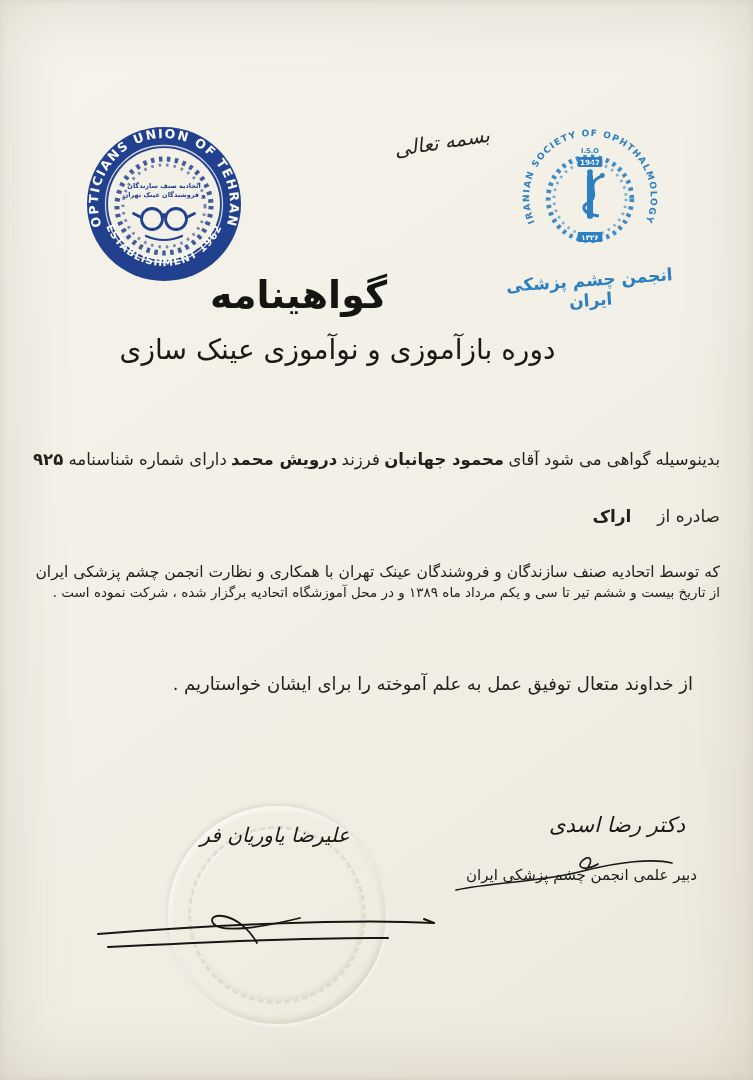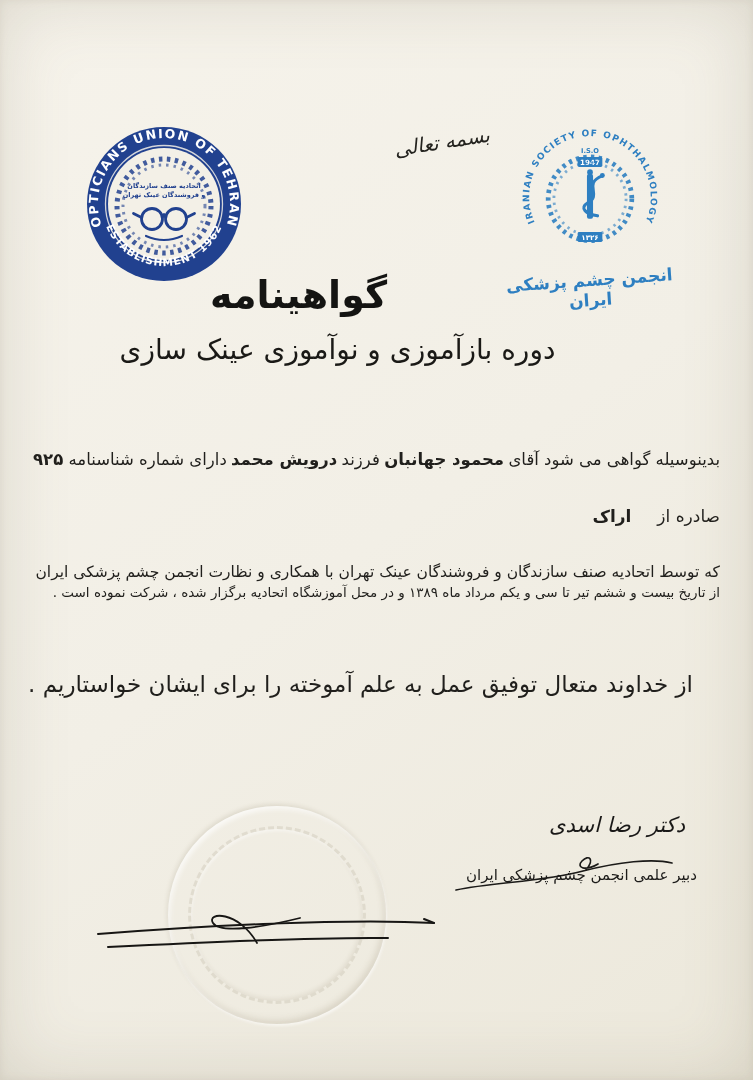--- a/index.html
+++ b/index.html
@@ -137,35 +137,36 @@
     <span><span>دارای شماره شناسنامه</span>&nbsp;<b>۹۲۵</b></span>
   </div>
 
   <div class="abs bodyline l2 rtl nowrap fit" style="font-size: 17px;">
     <span class="gap-sm">صادره از</span>
     <span class="fillin gap-lg">اراک</span>
   </div>
 
   <div class="abs bodyline l3 rtl nowrap fit" style="font-size: 15.5px;">که توسط اتحادیه صنف سازندگان و فروشندگان عینک تهران با همکاری و نظارت انجمن چشم پزشکی ایران</div>
   <div class="abs bodyline l4 rtl nowrap fit" style="font-size: 13.5px;">از تاریخ بیست و ششم تیر تا سی و یکم مرداد ماه ۱۳۸۹ و در محل آموزشگاه اتحادیه برگزار شده ، شرکت نموده است .</div>
-  <div class="abs bodyline l5 rtl nowrap fit" style="font-size: 23px;">از خداوند متعال توفیق عمل به علم آموخته را برای ایشان خواستاریم .</div>
+  <div class="abs bodyline l5 rtl nowrap fit" style="font-size: 18px;">از خداوند متعال توفیق عمل به علم آموخته را برای ایشان خواستاریم .</div>
 
   <div class="abs emboss">
     <div class="emboss-inner"></div>
   </div>
 
   <div class="abs sig-name sig-right-name rtl nowrap fit">دکتر رضا اسدی</div>
   <svg class="abs sig-right-stroke" width="232" height="68" viewBox="0 0 232 68">
     <g stroke="#1b1a18" fill="none" stroke-width="1.7" stroke-linecap="round">
       <path d="M 8,52 C 45,44 95,44 135,33 C 170,24 205,20 224,25"></path>
       <path d="M 138,32 c 9,-11 3,-16 -4,-9 c -6,6 2,11 16,3"></path>
     </g>
   </svg>
   <div class="abs sig-title sig-right-title rtl nowrap fit" style="font-size: 15px;">دبیر علمی انجمن چشم پزشکی ایران</div>
 
+  <div class="abs sig-name sig-left-name rtl nowrap fit">علیرضا یاوریان فر</div>
   <svg class="abs sig-left-stroke" width="362" height="62" viewBox="0 0 362 62">
     <g stroke="#171614" fill="none" stroke-width="2" stroke-linecap="round">
       <path d="M 6,38 C 110,30 255,22 342,27"></path>
       <path d="M 342,27 l -10,-4"></path>
       <path d="M 16,51 C 115,46 230,41 296,42"></path>
       <path d="M 165,47 C 146,14 114,16 121,27 C 128,38 172,31 208,22" stroke-width="1.8"></path>
     </g>
   </svg>
 
 </div>

